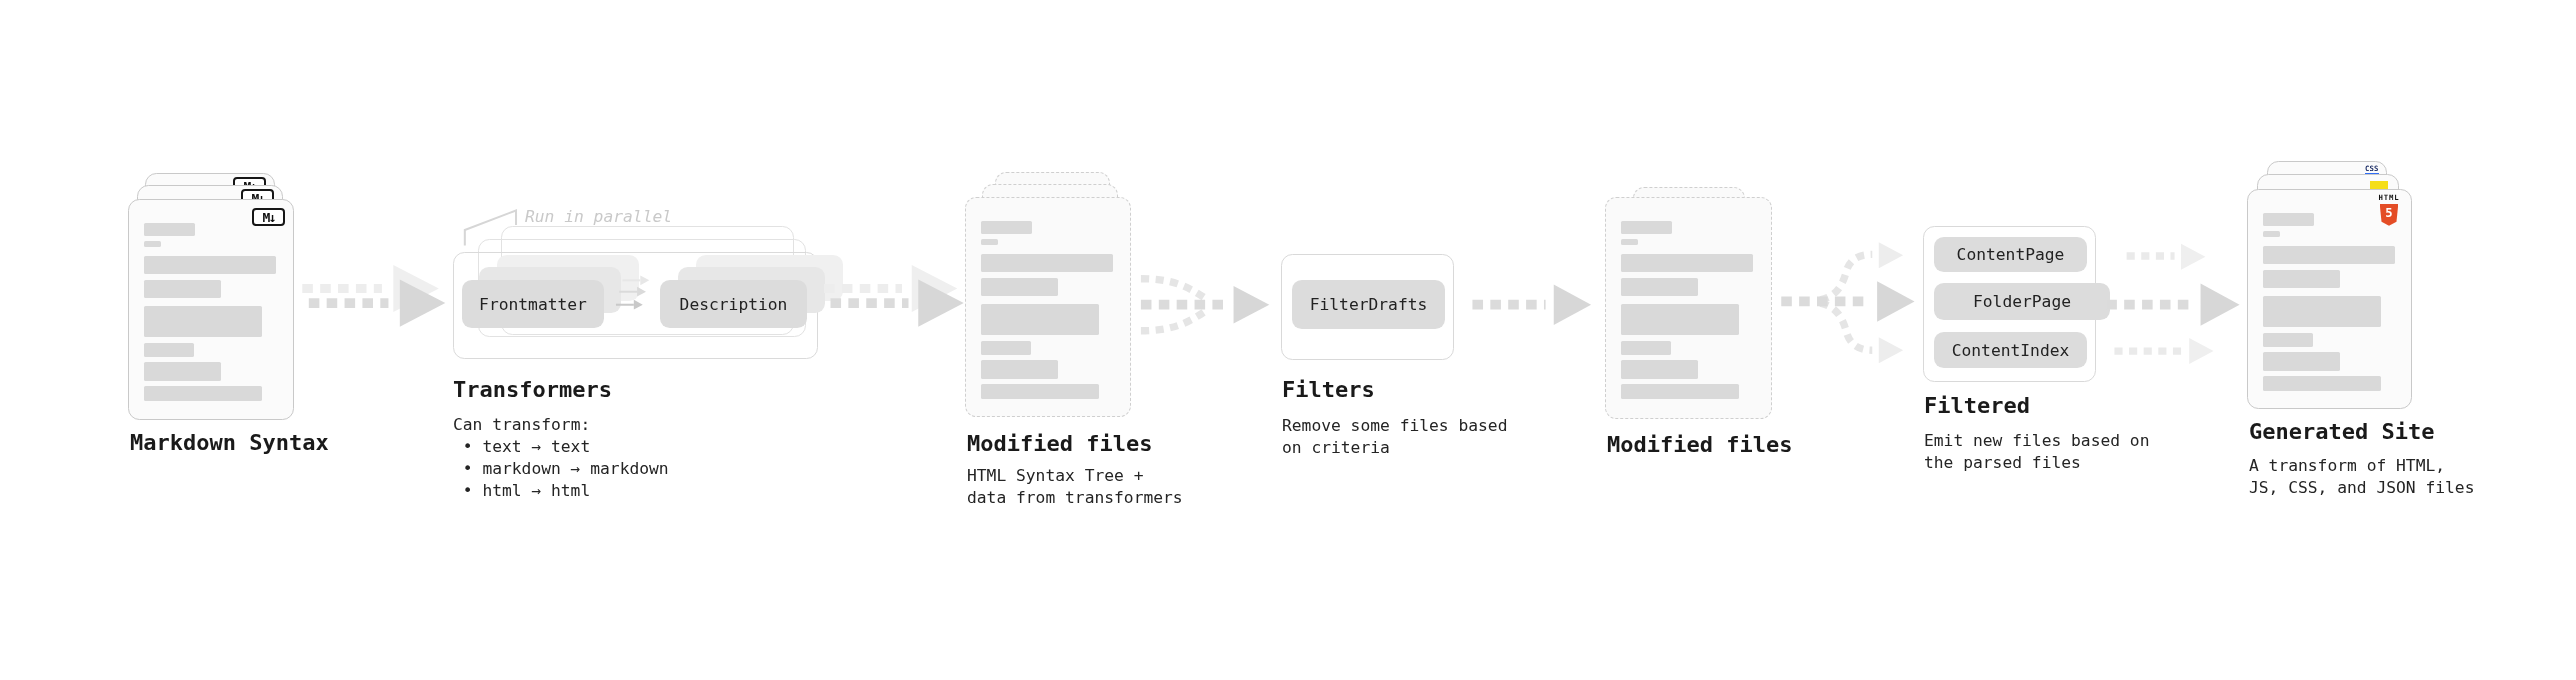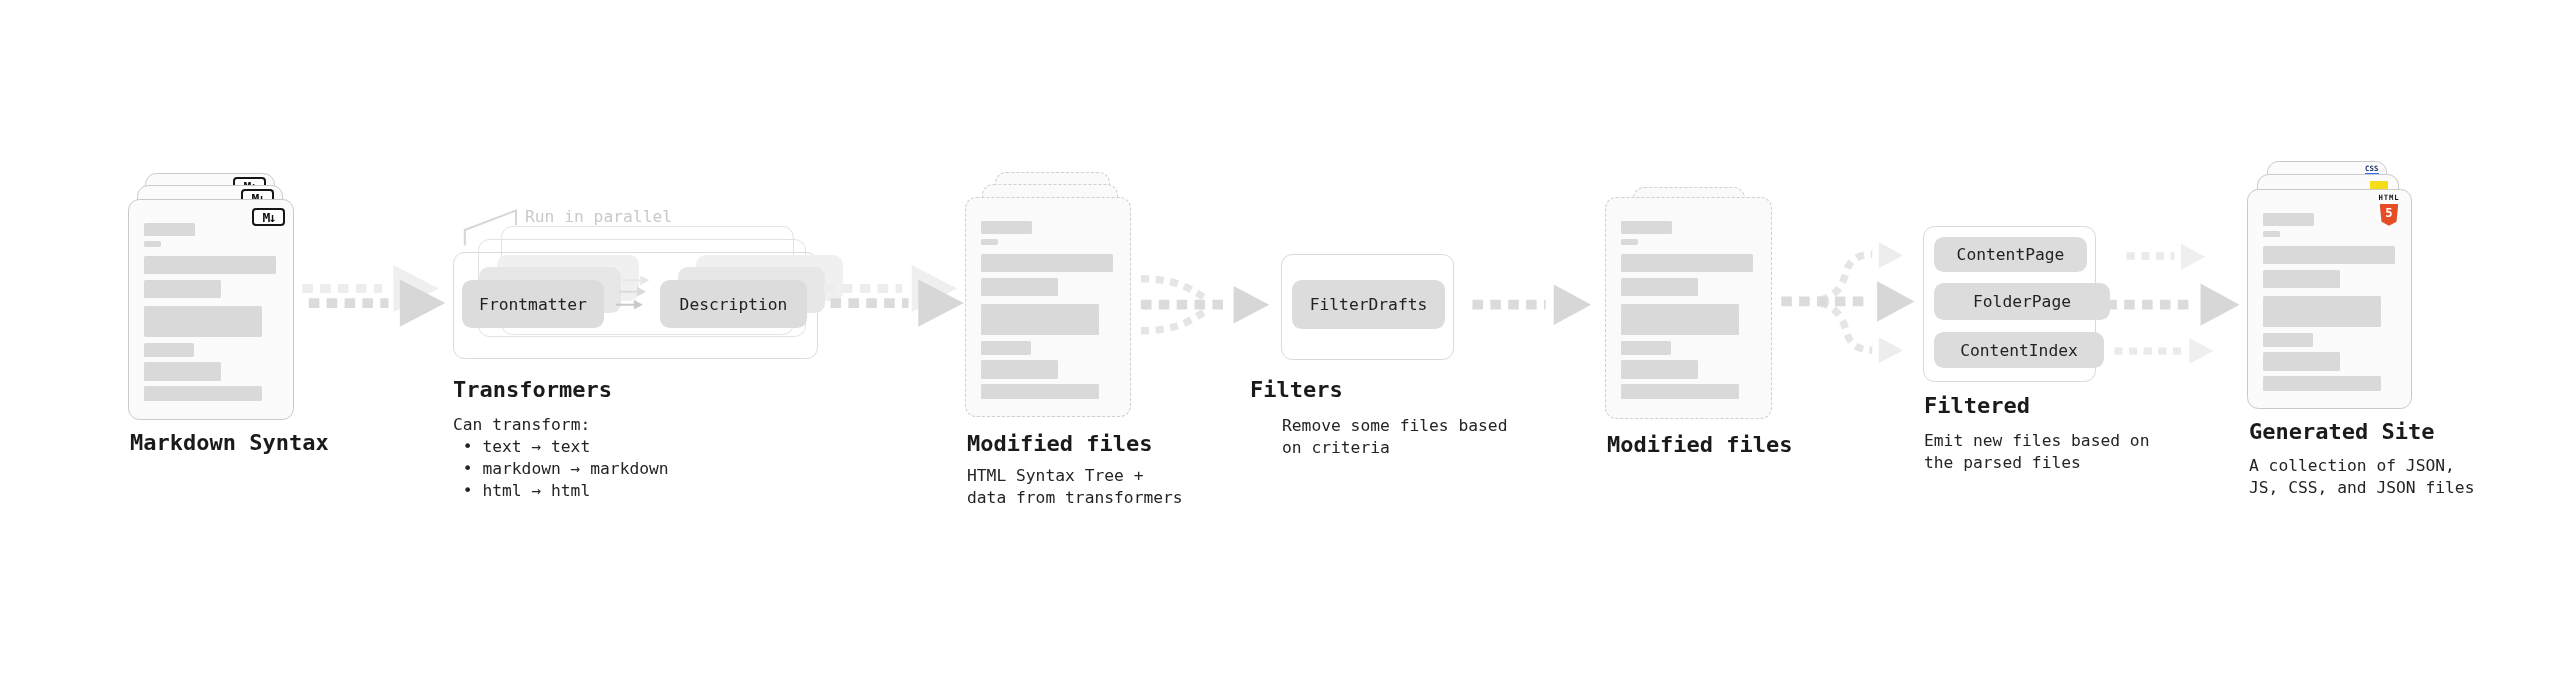--- a/index.html
+++ b/index.html
@@ -45,21 +45,21 @@
   .pill { position:absolute; background:#dcdcdc; border-radius:9.8px;
           display:flex; align-items:center; justify-content:center;
           font-size:16.3px; color:#222; white-space:nowrap; z-index:5; }
   .pill.ghost1 { background:#e7e7e7; z-index:4; }
   .pill.ghost2 { background:#f0f0f0; z-index:3; }
 
   
   .title { position:absolute; font-size:22px; font-weight:bold; color:#1a1a1a; white-space:nowrap; z-index:7; }
   .desc  { position:absolute; font-size:16.3px; line-height:22px; color:#242424; white-space:nowrap; z-index:7; }
   .desc .bullet { padding-left:9.8px; }
-  .annotation { position:absolute; font-size:16.3px; color:#c9c9c9; white-space:nowrap; z-index:7; }
+  .annotation { position:absolute; font-size:16.3px; color:#c9c9c9; white-space:nowrap; z-index:7;font-style:italic; }
 </style>
 </head>
 <body>
 
 <div class="canvas">
 
   <svg class="arrows" width="2576" height="681" viewBox="0 0 3170 838">
     <g>
       <line x1="372" y1="355" x2="470" y2="355" stroke="#ededed" stroke-width="11" stroke-dasharray="13 9"></line>
       <polygon points="484,326 484,384 540,355" fill="#efefef"></polygon>
@@ -175,21 +175,21 @@
     <div class="title" style="left:967px;top:431px">Modified files</div>
     <div class="desc" style="left:967px;top:465px">
       <div>HTML Syntax Tree +</div>
       <div>data from transformers</div>
     </div>
   </div>
 
   <div>
     <div class="panel" style="left:1281px;top:254px;width:173px;height:106px"></div>
     <div class="pill" style="left:1292px;top:280px;width:153px;height:49px">FilterDrafts</div>
-    <div class="title" style="left:1250px;top:377px">Filters</div>
+    <div class="title" style="left:1282px;top:377px">Filters</div>
     <div class="desc" style="left:1282px;top:415px">
       <div>Remove some files based</div>
       <div>on criteria</div>
     </div>
   </div>
 
   <div>
     <div class="doc-card dashed z1" style="left:1633px;top:187px;width:112px;height:41px"></div>
     <div class="doc-card dashed z2" style="left:1605px;top:197px;width:167px;height:222px">
       <div class="bars">
@@ -203,21 +203,21 @@
           <div class="bar" style="width: 118px; height: 15.4px; margin-bottom: 0px;"></div>
         </div>
     </div>
     <div class="title" style="left:1607px;top:432px">Modified files</div>
   </div>
 
   <div>
     <div class="panel" style="left:1923px;top:226px;width:173px;height:156px"></div>
     <div class="pill" style="left:1934px;top:237px;width:153px;height:35px">ContentPage</div>
     <div class="pill" style="left:1934px;top:283px;width:176px;height:37px">FolderPage</div>
-    <div class="pill" style="left:1934px;top:332px;width:170px;height:36px">ContentIndex</div>
+    <div class="pill" style="left:1934px;top:332px;width:153px;height:36px">ContentIndex</div>
     <div class="title" style="left:1924px;top:393px">Filtered</div>
     <div class="desc" style="left:1924px;top:430px">
       <div>Emit new files based on</div>
       <div>the parsed files</div>
     </div>
   </div>
 
   <div>
     <div class="doc-card z1" style="left:2267px;top:161px;width:120px;height:52px">
       <div class="css-badge">
@@ -239,19 +239,19 @@
           <div class="bar" style="width: 132px; height: 18px; margin-bottom: 6.5px;"></div>
           <div class="bar" style="width: 77px; height: 18px; margin-bottom: 8.1px;"></div>
           <div class="bar" style="width: 118px; height: 31px; margin-bottom: 5.7px;"></div>
           <div class="bar" style="width: 50px; height: 14.6px; margin-bottom: 4.1px;"></div>
           <div class="bar" style="width: 77px; height: 19.5px; margin-bottom: 4.9px;"></div>
           <div class="bar" style="width: 118px; height: 15.4px; margin-bottom: 0px;"></div>
         </div>
     </div>
     <div class="title" style="left:2249px;top:419px">Generated Site</div>
     <div class="desc" style="left:2249px;top:455px">
-      <div>A collection of JSON,</div>
+      <div>A transform of HTML,</div>
       <div>JS, CSS, and JSON files</div>
     </div>
   </div>
 
 </div>
 
 
 </body></html>

